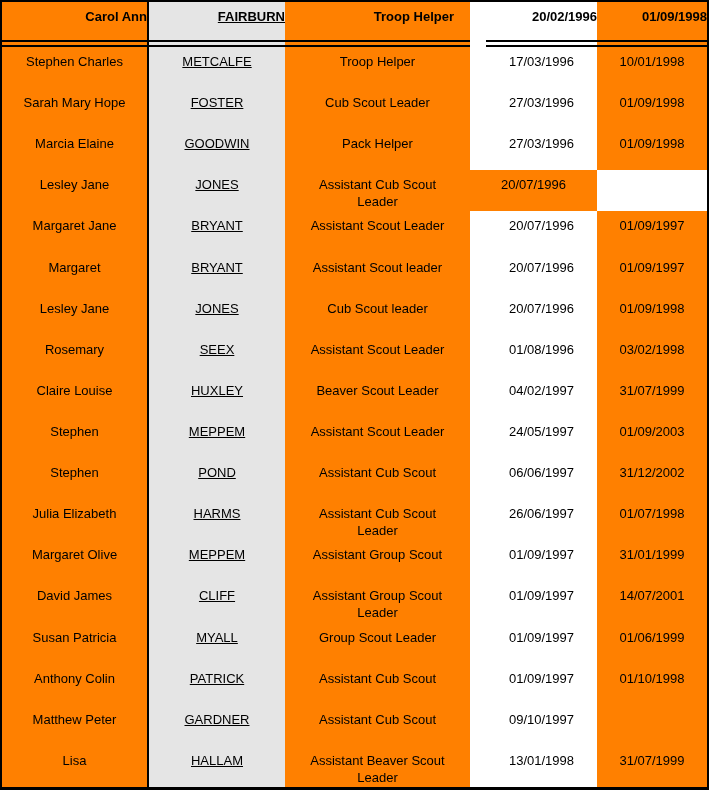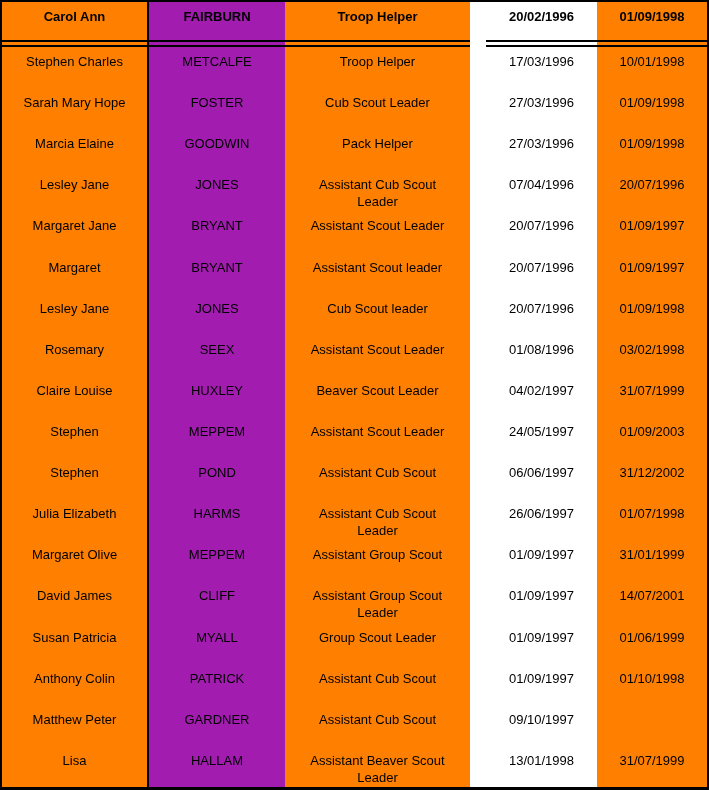--- a/index.html
+++ b/index.html
@@ -56,30 +56,31 @@
     padding-top: 6px;
     font-size: 13px;
     line-height: 17px;
     overflow: hidden;
   }
   .c1 {
     background: #FF8000;
     font-weight: normal;
     border-right: 2px solid #000000;
   }
-  .c2 { background: #a21caf; }
+  .c2 { background: #e5e5e5; text-decoration: underline; }
   .c3 {
     background: #FF8000;
     padding-left: 16px;
     padding-right: 16px;
   }
   .c4 { background: #ffffff; margin-left: 16px; }
   .c5 { background: #FF8000; }
   .header-row .cell {
     font-weight: bold;
+    text-align: right;
   }
 </style>
 </head>
 <body>
 
 <div class="table">
 
   <div class="row header-row">
     <div class="cell c1">Carol Ann</div>
     <div class="cell c2">FAIRBURN</div>
@@ -118,21 +119,20 @@
     <div class="cell c2">GOODWIN</div>
     <div class="cell c3">Pack Helper</div>
     <div class="cell c4">27/03/1996</div>
     <div class="cell c5">01/09/1998</div>
   </div>
 
   <div class="row">
     <div class="cell c1">Lesley Jane</div>
     <div class="cell c2">JONES</div>
     <div class="cell c3">Assistant Cub Scout Leader</div>
-    <div class="cell c4">07/04/1996</div>
     <div class="cell c5">20/07/1996</div>
   </div>
 
   <div class="row">
     <div class="cell c1">Margaret Jane</div>
     <div class="cell c2">BRYANT</div>
     <div class="cell c3">Assistant Scout Leader</div>
     <div class="cell c4">20/07/1996</div>
     <div class="cell c5">01/09/1997</div>
   </div>

